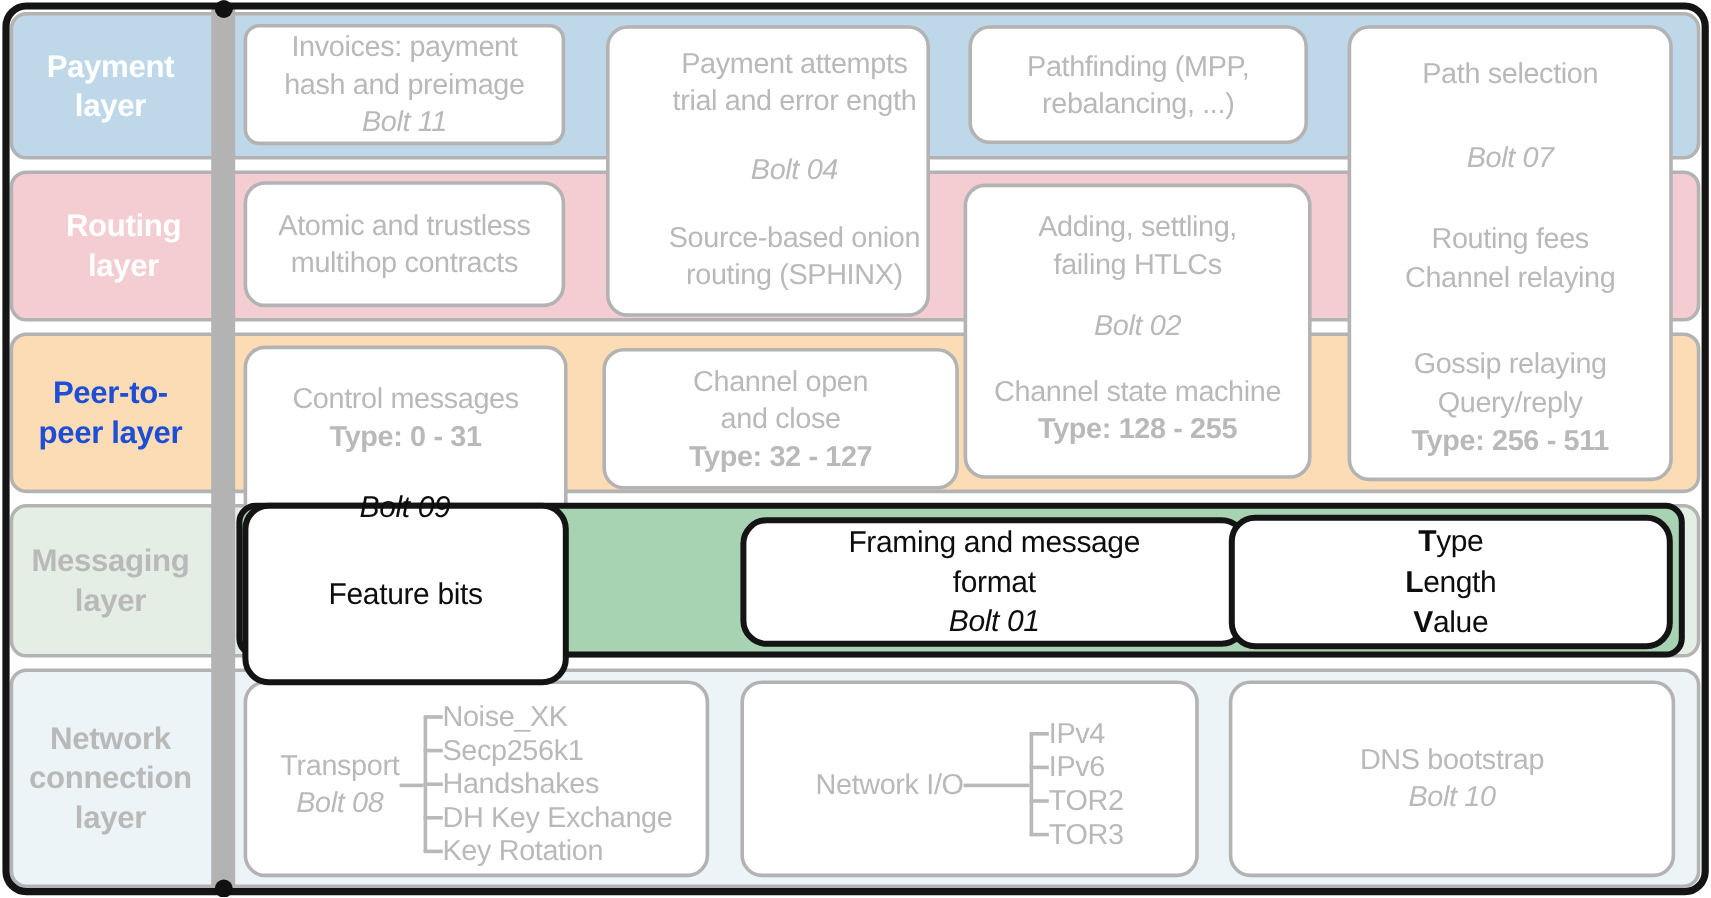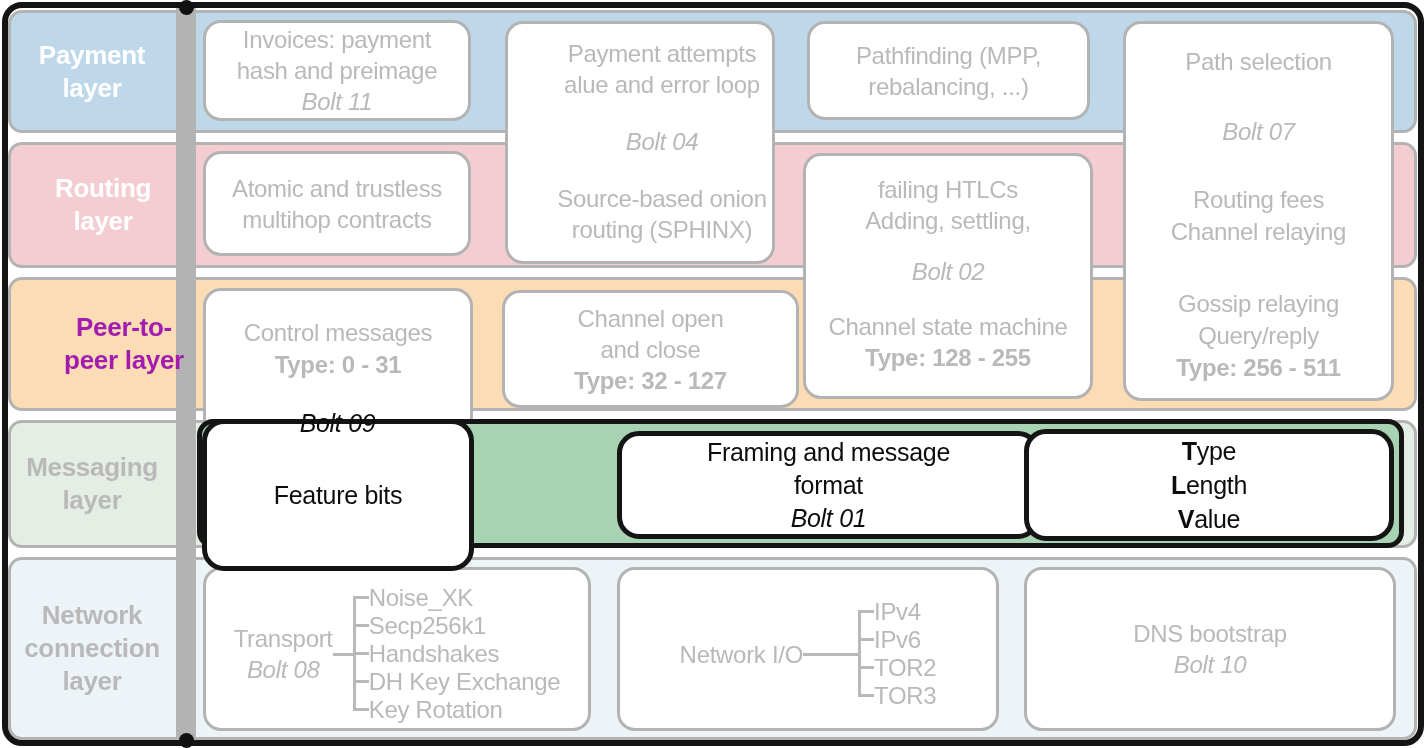--- a/index.html
+++ b/index.html
@@ -20,30 +20,30 @@
   .band-payment{top:10px;height:123px;background:#bed8e9;}
   .band-routing{top:142px;height:126px;background:#f3cdd1;}
   .band-peer{top:277px;height:134px;background:#fcdcb4;}
   .band-messaging{top:420px;height:128px;background:#e4eee5;}
   .band-network{top:557px;height:183px;background:#ecf4f8;}
   
   .layer-label{position:absolute;left:8px;width:168px;display:flex;align-items:center;justify-content:center;
     text-align:center;white-space:pre-line;font-weight:bold;font-size:26px;line-height:33px;z-index:5;}
   .lp-payment{top:10px;height:123px;color:#ffffff;}
   .lp-routing{top:142px;height:126px;color:#ffffff;margin-left:11px;}
-  .lp-peer{top:277px;height:134px;color:#a21caf;margin-left:32px;}
+  .lp-peer{top:277px;height:134px;color:#1d4ed8;}
   .lp-messaging{top:420px;height:128px;color:#b9b9b9;}
   .lp-network{top:557px;height:183px;color:#b9b9b9;}
   
   .fbox{position:absolute;background:#fff;border:3px solid #b3b3b3;border-radius:18px;box-sizing:border-box;
     color:#b9b9b9;font-size:24px;text-align:center;display:flex;flex-direction:column;align-items:center;z-index:2;}
   .line{white-space:nowrap;line-height:31px;}
   .it{font-style:italic;}
   .bold{font-weight:bold;}
-  .bx-invoices{left:203px;top:20px;width:268px;height:101px;justify-content:center;}
+  .bx-invoices{left:203px;top:20px;width:268px;height:101px;justify-content:center;border-radius:13px;}
   .bx-attempts{left:505px;top:21px;width:270px;height:243px;padding-top:14px;padding-left:44px;}
   .bx-pathfinding{left:807px;top:21px;width:283px;height:99px;justify-content:center;}
   .bx-atomic{left:203px;top:151px;width:268px;height:105px;justify-content:center;}
   .bx-adding{left:803px;top:153px;width:290px;height:246px;padding-top:18px;}
   .bx-pathsel{left:1123px;top:21px;width:271px;height:380px;padding-top:22px;}
   .bx-pathsel .line{line-height:32px;}
   .bx-control{left:203px;top:288px;width:270px;height:200px;padding-top:26px;}
   .bx-control .line{line-height:32px;}
   .bx-chanopen{left:502px;top:290px;width:297px;height:118px;justify-content:center;}
   .bx-transport{left:203px;top:567px;width:388px;height:164px;justify-content:center;}
@@ -98,39 +98,39 @@
 layer</div>
 
   <div class="fbox bx-invoices">
     <div class="line">Invoices: payment</div>
     <div class="line">hash and preimage</div>
     <div class="line it">Bolt 11</div>
   </div>
 
   <div class="fbox bx-attempts">
     <div class="line">Payment attempts</div>
-    <div class="line">alue and error loop</div>
+    <div class="line">trial and error ength</div>
     <div class="line it gap26">Bolt 04</div>
     <div class="line gap26">Source-based onion</div>
     <div class="line">routing (SPHINX)</div>
   </div>
 
   <div class="fbox bx-pathfinding">
     <div class="line">Pathfinding (MPP,</div>
     <div class="line">rebalancing, ...)</div>
   </div>
 
   <div class="fbox bx-atomic">
     <div class="line">Atomic and trustless</div>
     <div class="line">multihop contracts</div>
   </div>
 
   <div class="fbox bx-adding">
+    <div class="line">Adding, settling,</div>
     <div class="line">failing HTLCs</div>
-    <div class="line">Adding, settling,</div>
     <div class="line it gap20">Bolt 02</div>
     <div class="line gap24">Channel state machine</div>
     <div class="line bold">Type: 128 - 255</div>
   </div>
 
   <div class="fbox bx-pathsel">
     <div class="line">Path selection</div>
     <div class="line it gap38">Bolt 07</div>
     <div class="line gap36">Routing fees</div>
     <div class="line">Channel relaying</div>

